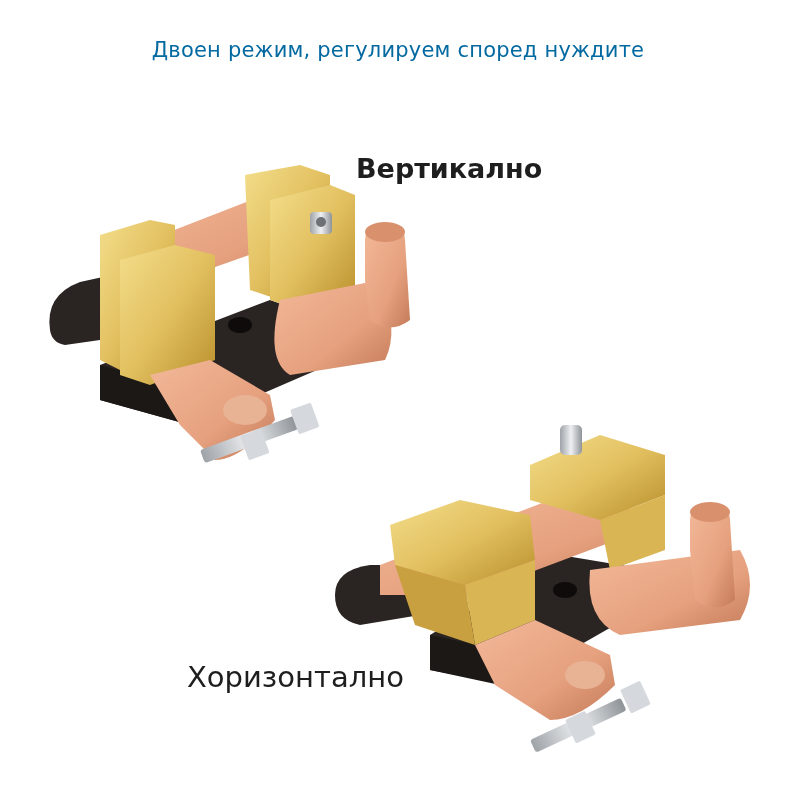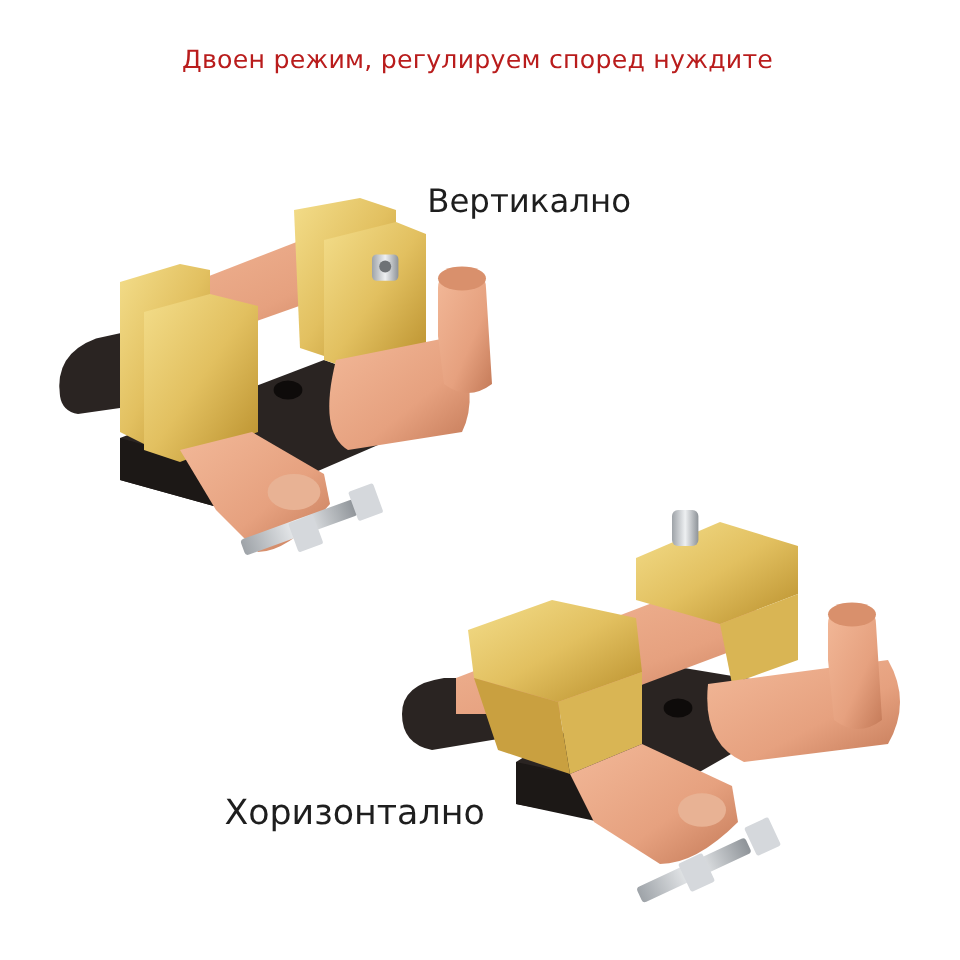--- a/index.html
+++ b/index.html
@@ -4,27 +4,27 @@
   <style>
     html, body { margin: 0; padding: 0; }
     body {
       width: 800px; height: 800px; overflow: hidden;
       background: #ffffff;
       font-family: "DejaVu Sans", sans-serif;
       position: relative;
     }
     .headline {
       position: absolute; left: 0; top: 38px; width: 796px;
-      text-align: center; font-size: 21px; color: #b91c1c;
+      text-align: center; font-size: 21px; color: #0369a1;
       letter-spacing: 0.2px;
     }
     .label {
       position: absolute; color: #1e1e1e;
     }
-    .label-vertical { left: 356px; top: 153px; font-size: 27px; }
+    .label-vertical { left: 356px; top: 153px; font-size: 27px; font-weight: bold; }
     .label-horizontal { left: 187px; top: 648px; font-size: 29px; margin-top: 12px; }
     .product { position: absolute; }
     .product-vertical { left: 40px; top: 160px; width: 420px; height: 360px; }
     .product-horizontal { left: 320px; top: 420px; width: 460px; height: 370px; }
   </style>
 </head>
 <body>
 
 <div class="headline">Двоен режим, регулируем според нуждите</div>
 

